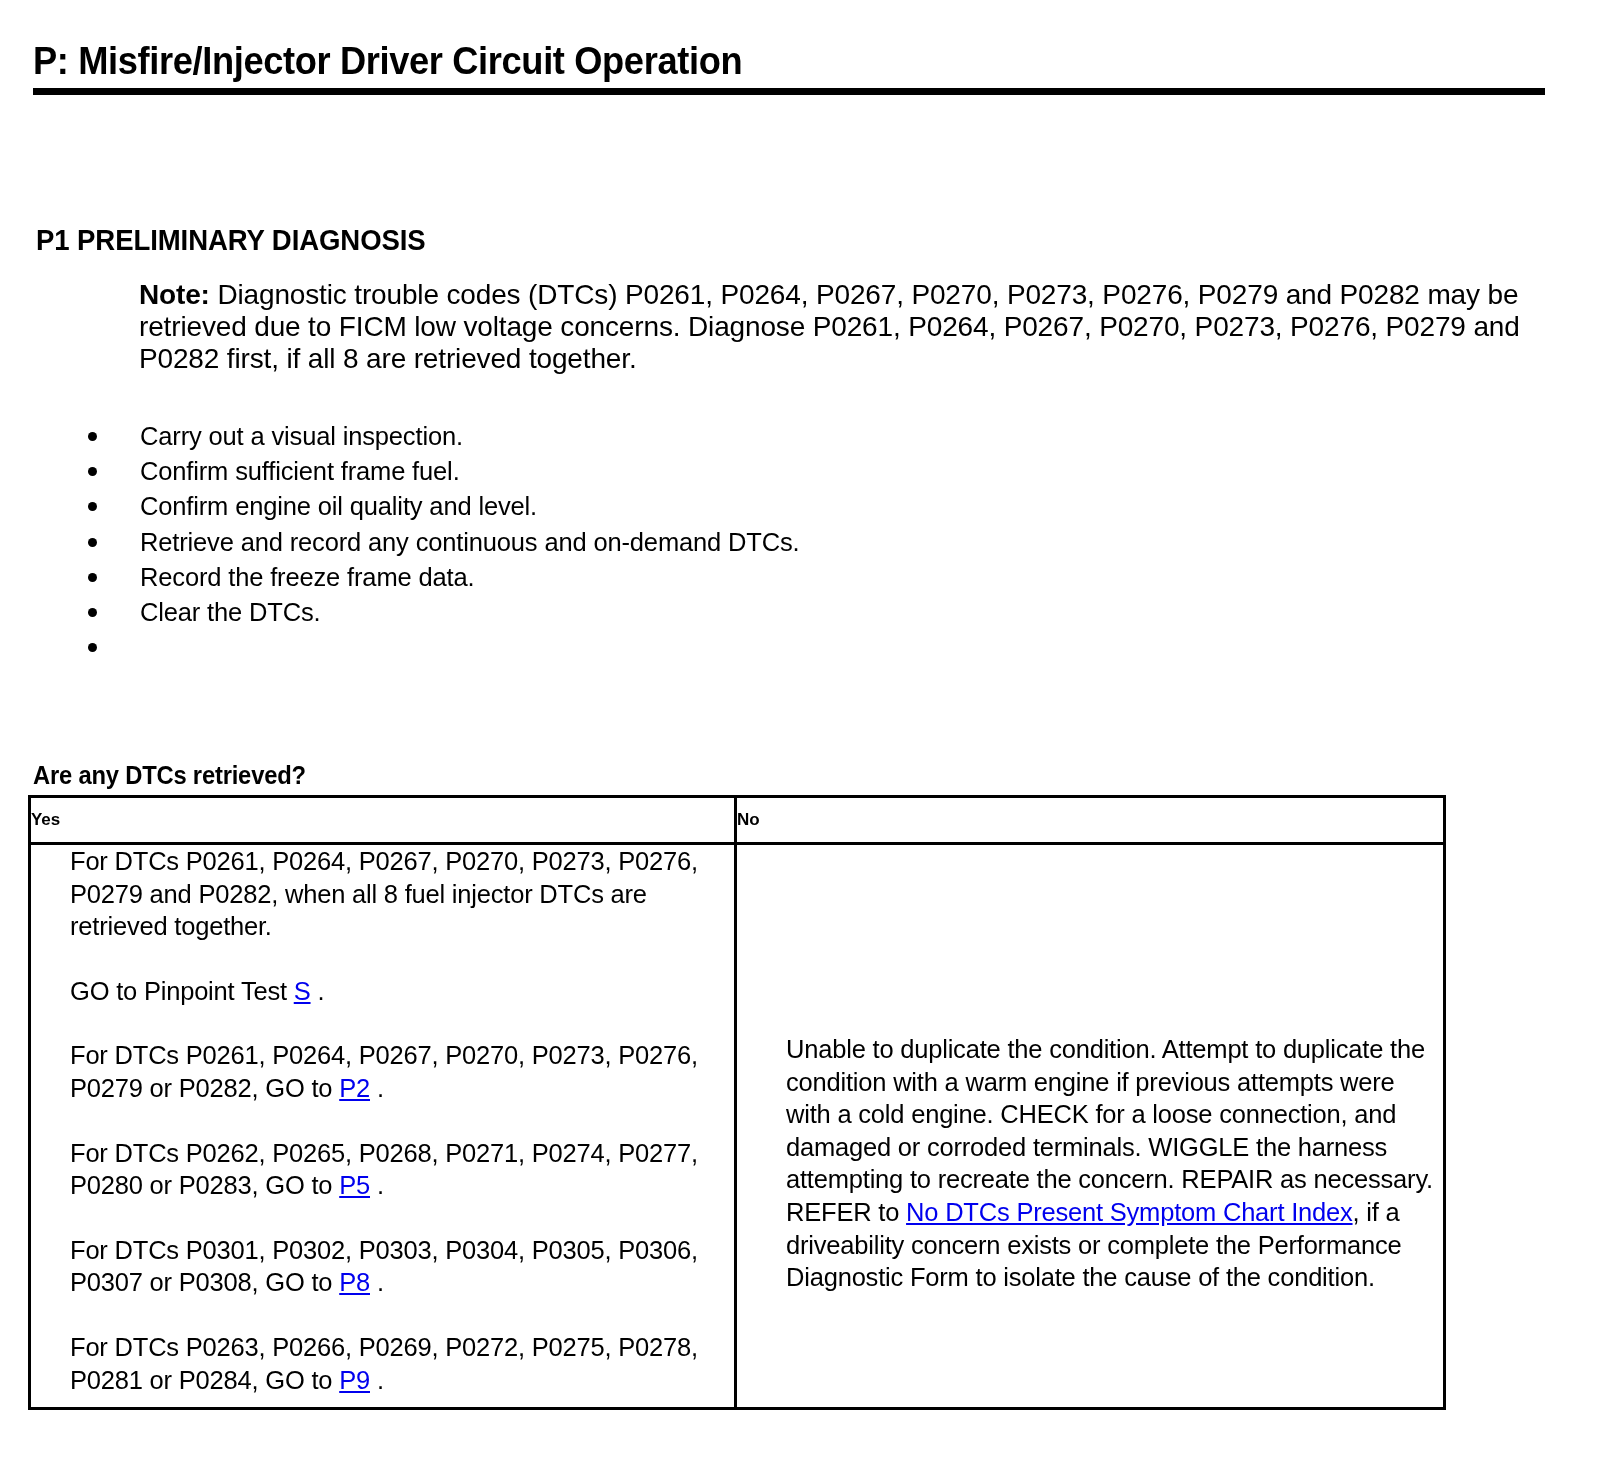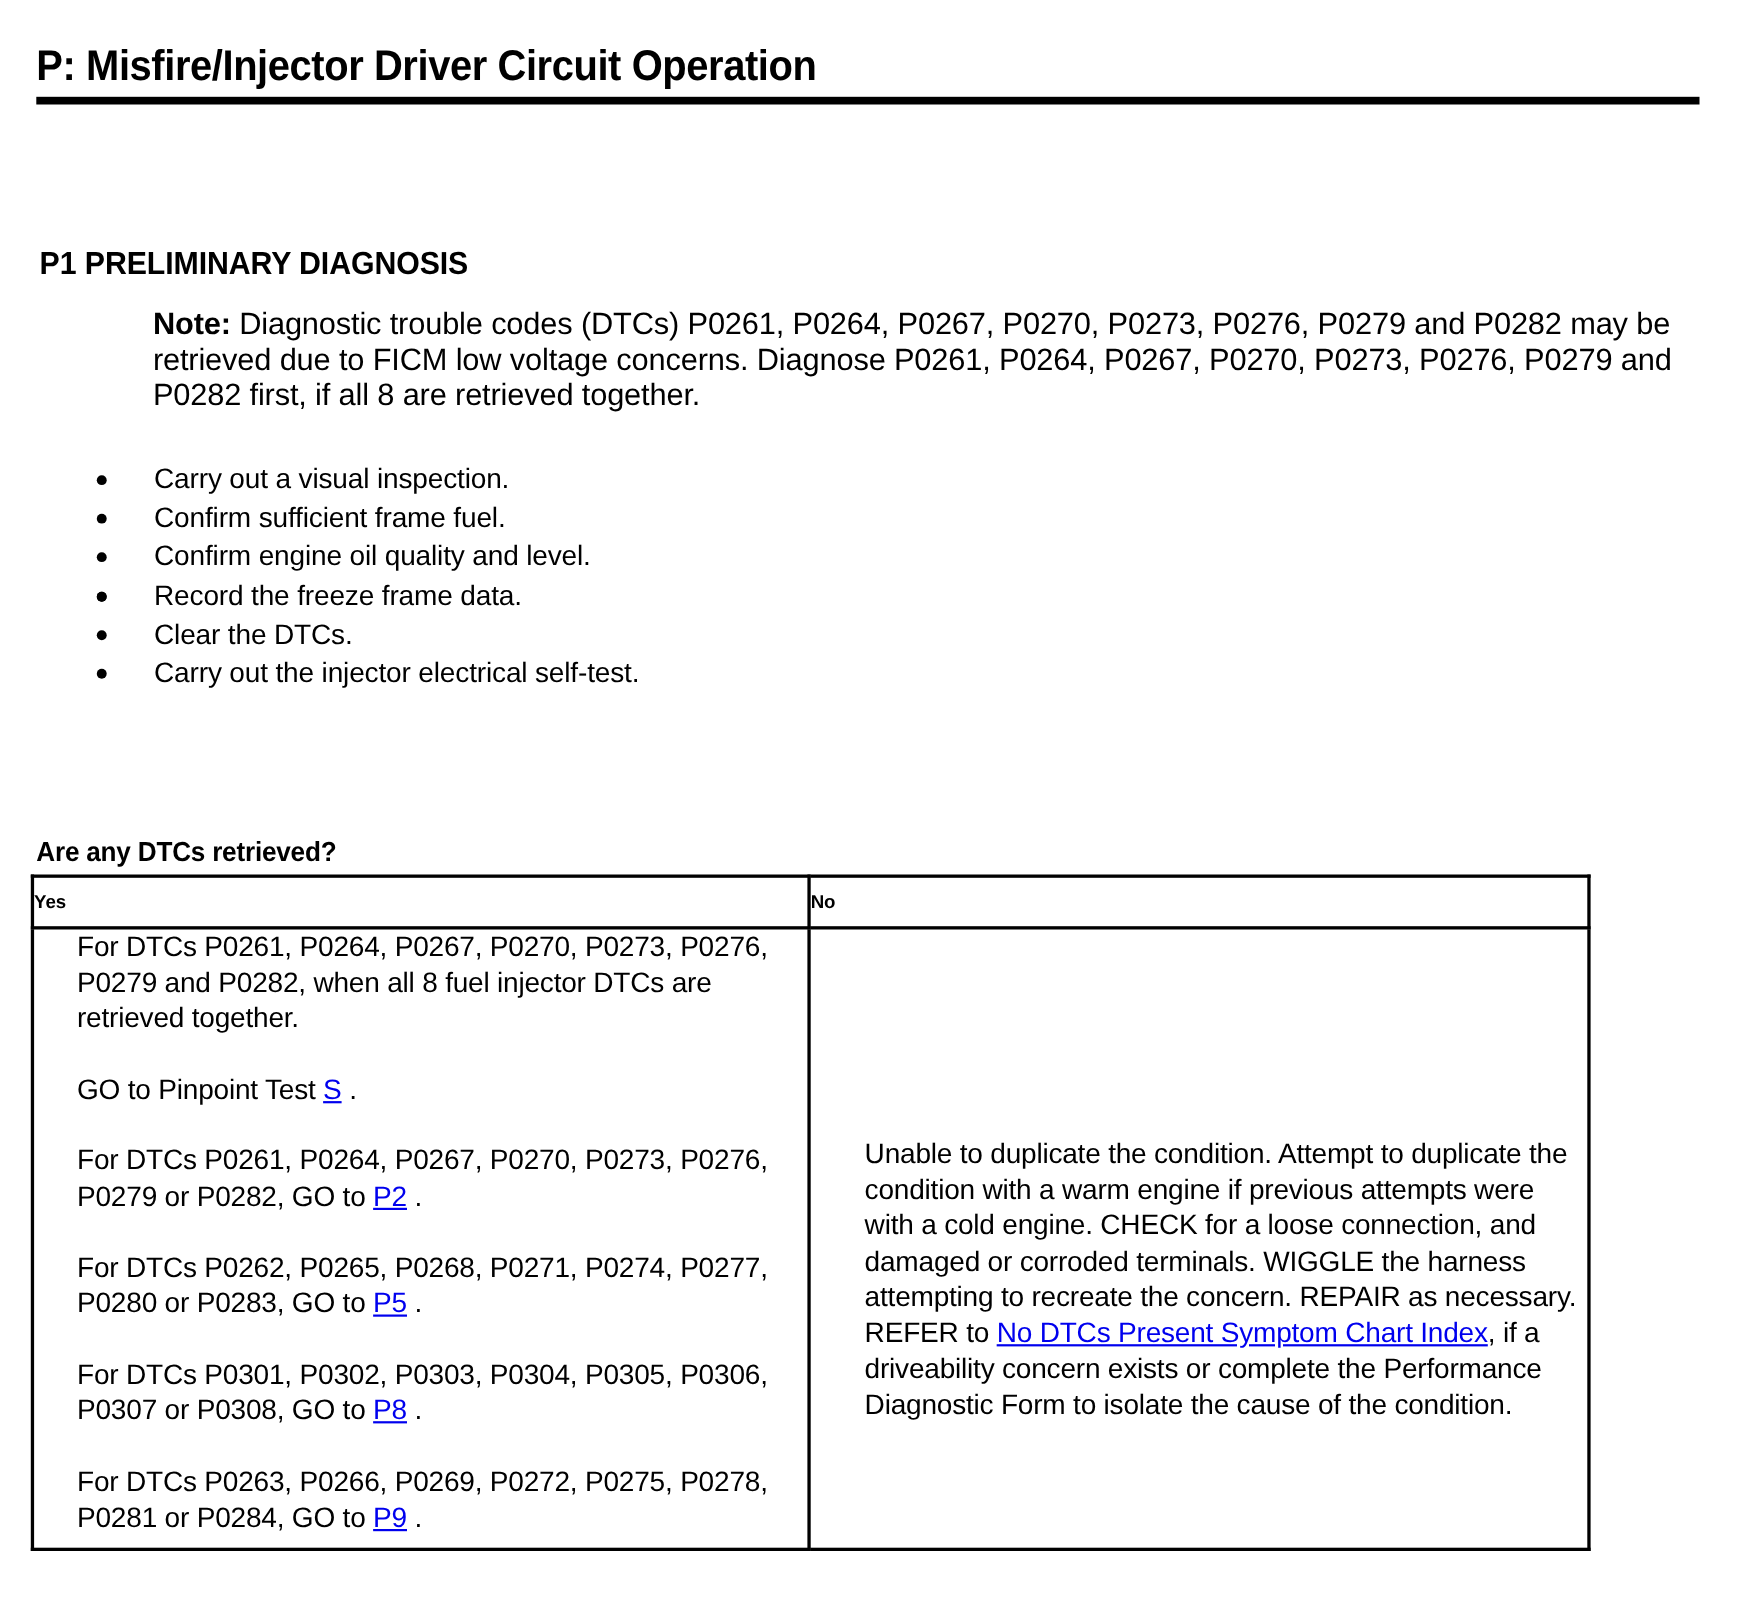--- a/index.html
+++ b/index.html
@@ -194,32 +194,32 @@
     <li>
       <span class="bullet-dot"></span>
       <span>Confirm sufficient frame fuel.</span>
     </li>
     <li>
       <span class="bullet-dot"></span>
       <span>Confirm engine oil quality and level.</span>
     </li>
     <li>
       <span class="bullet-dot"></span>
+      <span>Retrieve and record any continuous and on-demand DTCs.</span>
     </li>
     <li>
       <span class="bullet-dot"></span>
       <span>Record the freeze frame data.</span>
     </li>
     <li>
       <span class="bullet-dot"></span>
       <span>Clear the DTCs.</span>
     </li>
     <li>
       <span class="bullet-dot"></span>
-      <span>Carry out the injector electrical self-test.</span>
     </li>
   </ul>
 
   <div class="question">Are any DTCs retrieved?</div>
 
   <table class="result-table">
     <colgroup>
       <col class="col-yes">
       <col class="col-no">
     </colgroup>

